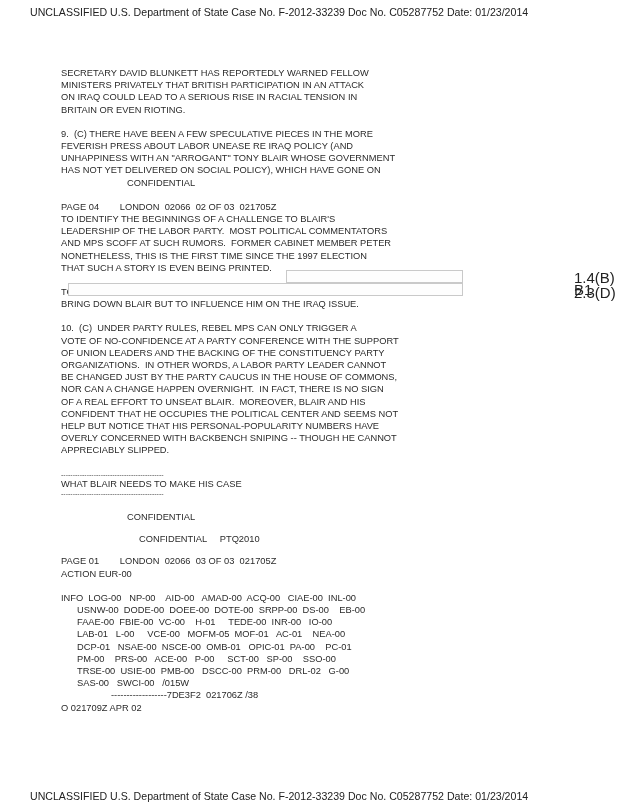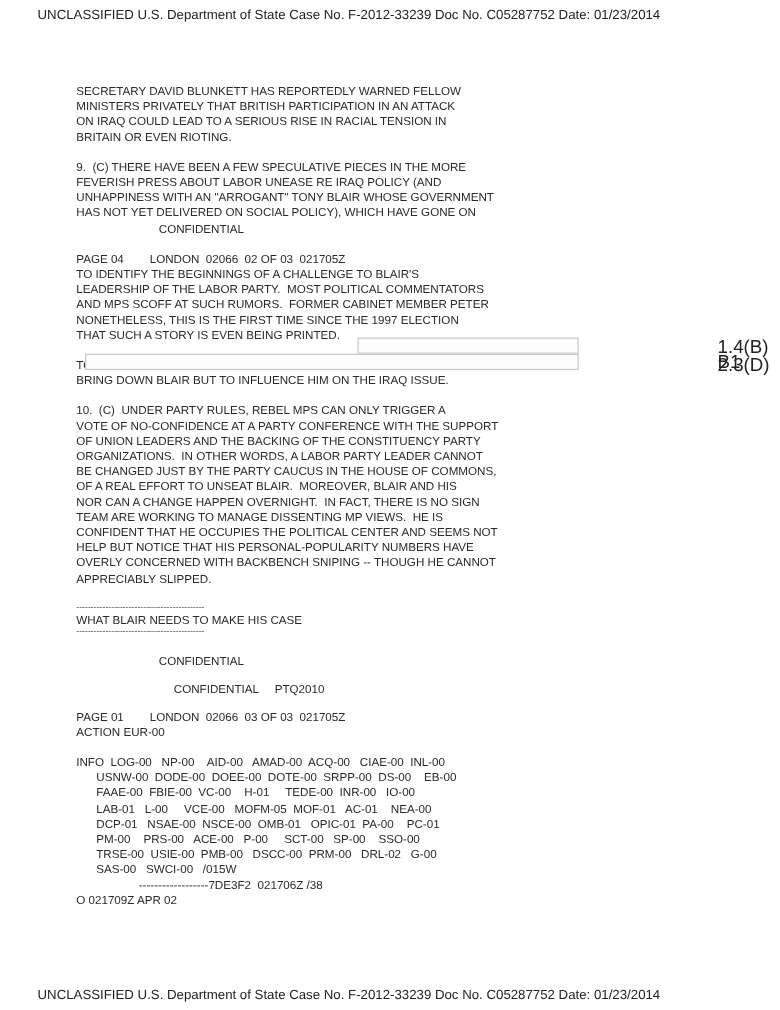--- a/index.html
+++ b/index.html
@@ -50,23 +50,22 @@
     <div class="p">TOLD US THE INTENTION OF THOSE FEEDING THE STORY IS NOT TO</div>
     <div class="p">BRING DOWN BLAIR BUT TO INFLUENCE HIM ON THE IRAQ ISSUE.</div>
   </div>
   <div class="gap"></div>
   <div>
     <div class="p">10.  (C)  UNDER PARTY RULES, REBEL MPS CAN ONLY TRIGGER A</div>
     <div class="p">VOTE OF NO-CONFIDENCE AT A PARTY CONFERENCE WITH THE SUPPORT</div>
     <div class="p">OF UNION LEADERS AND THE BACKING OF THE CONSTITUENCY PARTY</div>
     <div class="p">ORGANIZATIONS.  IN OTHER WORDS, A LABOR PARTY LEADER CANNOT</div>
     <div class="p">BE CHANGED JUST BY THE PARTY CAUCUS IN THE HOUSE OF COMMONS,</div>
+    <div class="p">NOR CAN A CHANGE HAPPEN OVERNIGHT.  IN FACT, THERE IS NO SIGN</div>
     <div class="p">OF A REAL EFFORT TO UNSEAT BLAIR.  MOREOVER, BLAIR AND HIS</div>
-    <div class="p">NOR CAN A CHANGE HAPPEN OVERNIGHT.  IN FACT, THERE IS NO SIGN</div>
-    <div class="p">TEAM ARE WORKING TO MANAGE DISSENTING MP VIEWS.  HE IS</div>
     <div class="p">CONFIDENT THAT HE OCCUPIES THE POLITICAL CENTER AND SEEMS NOT</div>
     <div class="p">HELP BUT NOTICE THAT HIS PERSONAL-POPULARITY NUMBERS HAVE</div>
     <div class="p">OVERLY CONCERNED WITH BACKBENCH SNIPING -- THOUGH HE CANNOT</div>
     <div class="p">APPRECIABLY SLIPPED.</div>
   </div>
   <div class="gap" style="height:14px"></div>
   <div class="p dashline">--------------------------------------------</div>
   <div class="p">WHAT BLAIR NEEDS TO MAKE HIS CASE</div>
   <div class="p dashline">--------------------------------------------</div>
   <div class="gap" style="height:14px"></div>

